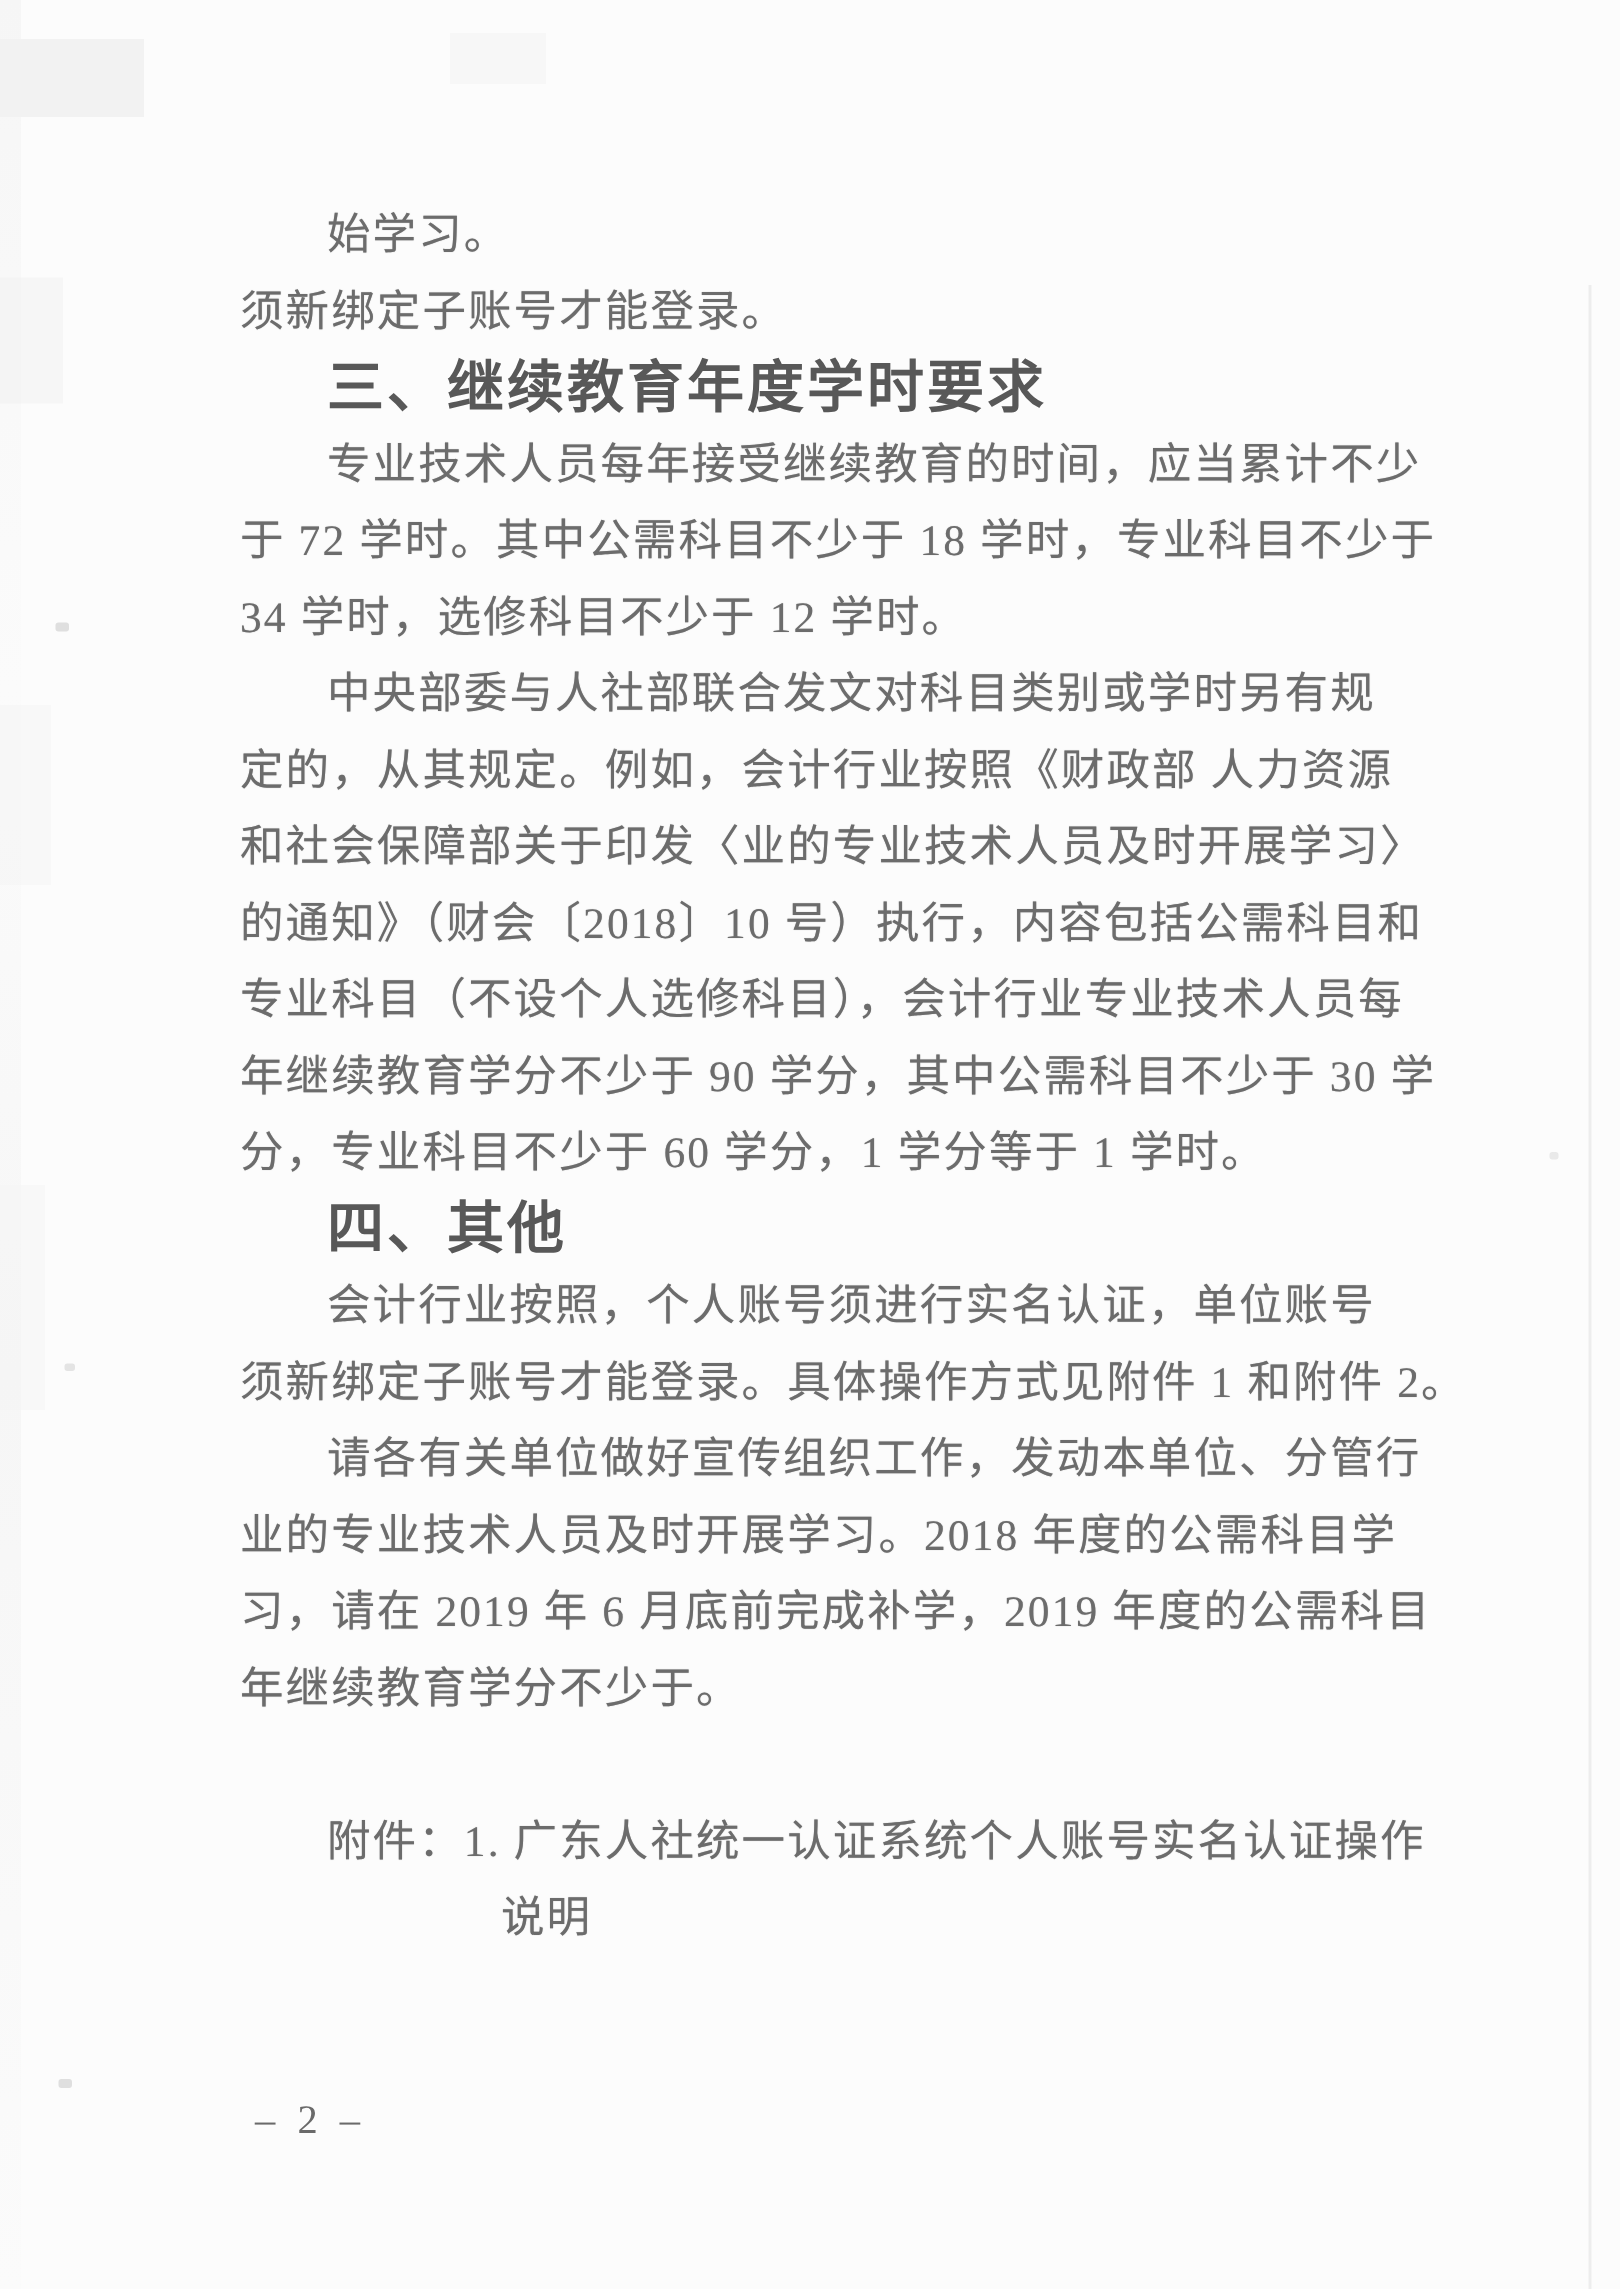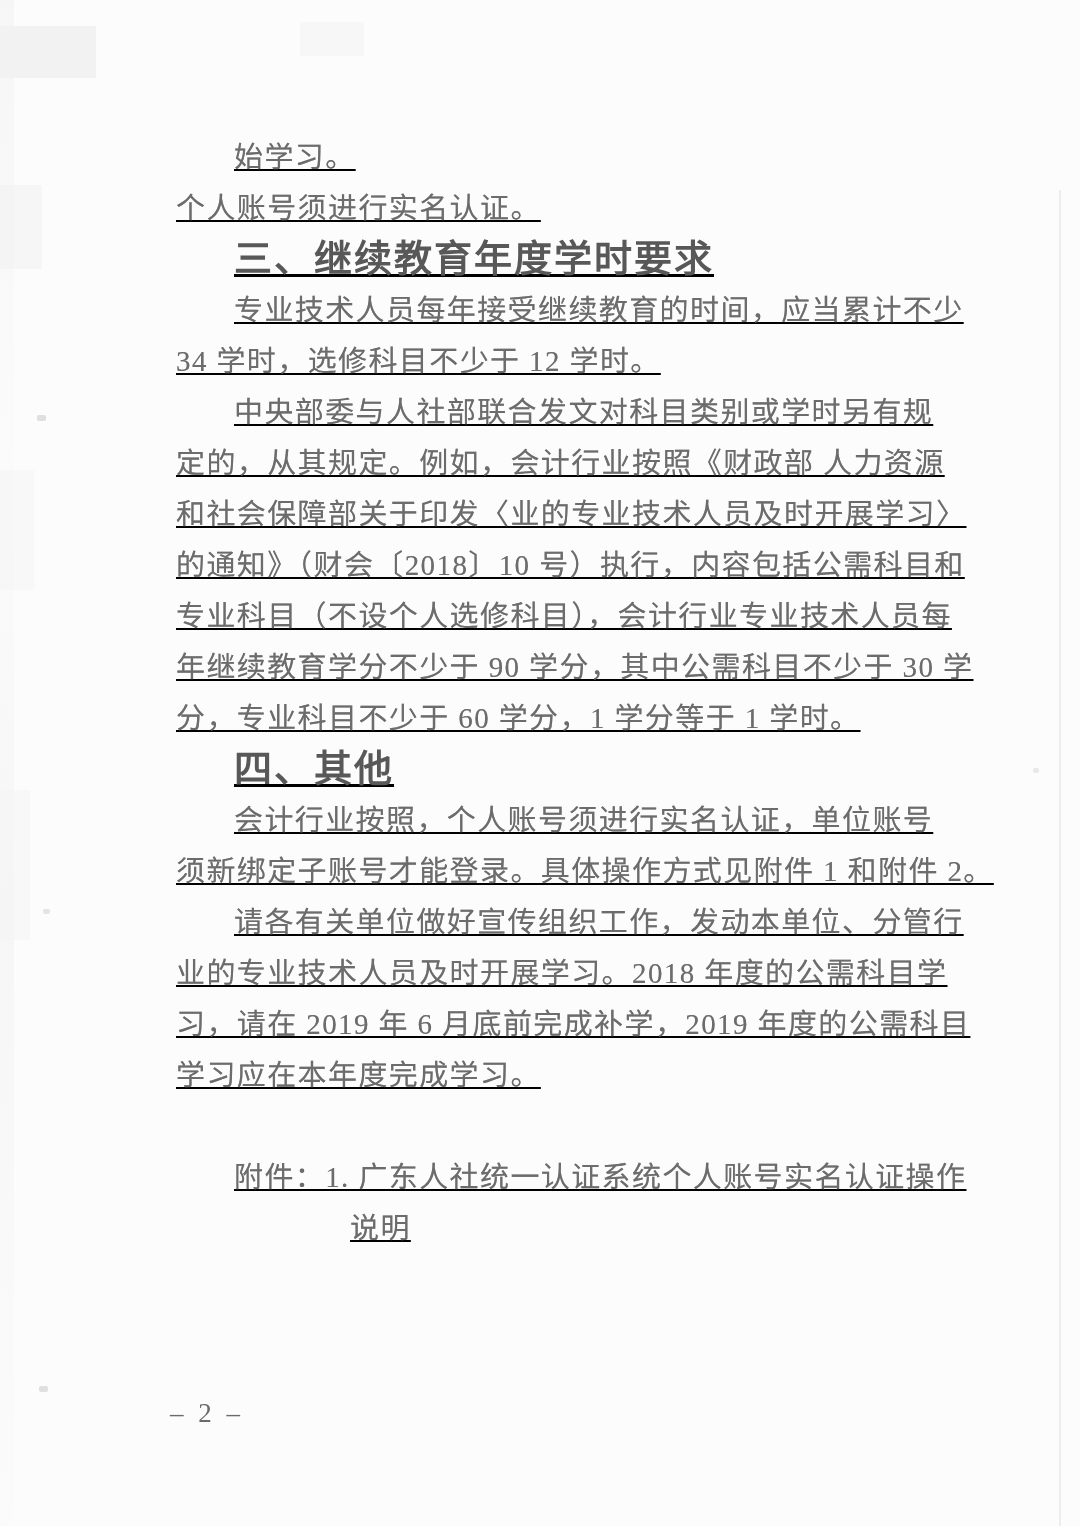--- a/index.html
+++ b/index.html
@@ -12,21 +12,21 @@
   body{
     width:1080px;height:1526px;
     background:var(--paper);
     position:relative;
     overflow:hidden;
     font-family:"Liberation Serif", serif;
   }
   .page{position:absolute;inset:0;}
   
   .textcol{
-    position:absolute;left:176px;top:132px;width:790px;text-decoration:underline;
+    position:absolute;left:160px;top:132px;width:790px;
   }
   .line{
     font-size:29px;
     line-height:51px;
     height:51px;
     color:var(--ink);
     letter-spacing:1.4px;
     white-space:pre;
     text-shadow:0 0 0.6px rgba(125,125,125,.65);
   }
@@ -75,37 +75,38 @@
   <div class="artifact a-smudge2"></div>
   <div class="artifact a-smudge3"></div>
   <div class="artifact a-rightline"></div>
   <div class="artifact a-speck1"></div>
   <div class="artifact a-speck2"></div>
   <div class="artifact a-speck3"></div>
   <div class="artifact a-speck4"></div>
 
   <div class="textcol">
       <div class="line ind1">始学习。</div>
-      <div class="line">个人账号须进行实名认证。</div>
+      <div class="line">须新绑定子账号才能登录。</div>
       <div class="line bold ind1">三、继续教育年度学时要求</div>
       <div class="line ind1">专业技术人员每年接受继续教育的时间，应当累计不少</div>
+      <div class="line">于 72 学时。其中公需科目不少于 18 学时，专业科目不少于</div>
       <div class="line">34 学时，选修科目不少于 12 学时。</div>
       <div class="line ind1">中央部委与人社部联合发文对科目类别或学时另有规</div>
       <div class="line">定的，从其规定。例如，会计行业按照《财政部 人力资源</div>
       <div class="line">和社会保障部关于印发〈业的专业技术人员及时开展学习〉</div>
       <div class="line">的通知》（财会〔2018〕10 号）执行，内容包括公需科目和</div>
       <div class="line">专业科目（不设个人选修科目），会计行业专业技术人员每</div>
       <div class="line">年继续教育学分不少于 90 学分，其中公需科目不少于 30 学</div>
       <div class="line">分，专业科目不少于 60 学分，1 学分等于 1 学时。</div>
       <div class="line bold ind1">四、其他</div>
       <div class="line ind1">会计行业按照，个人账号须进行实名认证，单位账号</div>
       <div class="line">须新绑定子账号才能登录。具体操作方式见附件 1 和附件 2。</div>
       <div class="line ind1">请各有关单位做好宣传组织工作，发动本单位、分管行</div>
       <div class="line">业的专业技术人员及时开展学习。2018 年度的公需科目学</div>
       <div class="line">习，请在 2019 年 6 月底前完成补学，2019 年度的公需科目</div>
-      <div class="line">学习应在本年度完成学习。</div>
+      <div class="line">年继续教育学分不少于。</div>
       <div class="line blank">&nbsp;</div>
       <div class="line ind1">附件：1. 广东人社统一认证系统个人账号实名认证操作</div>
       <div class="line ind2">说明</div>
     </div>
 
   <div class="pageno">– 2 –</div>
 </div>
 
 </body></html>

